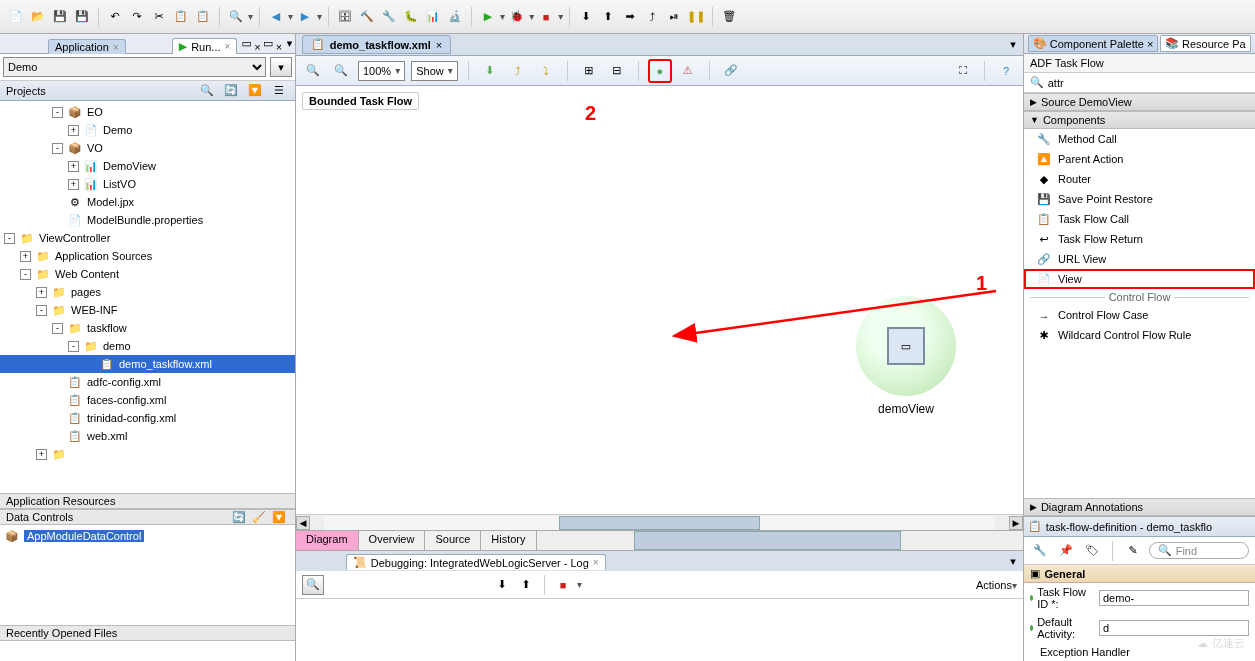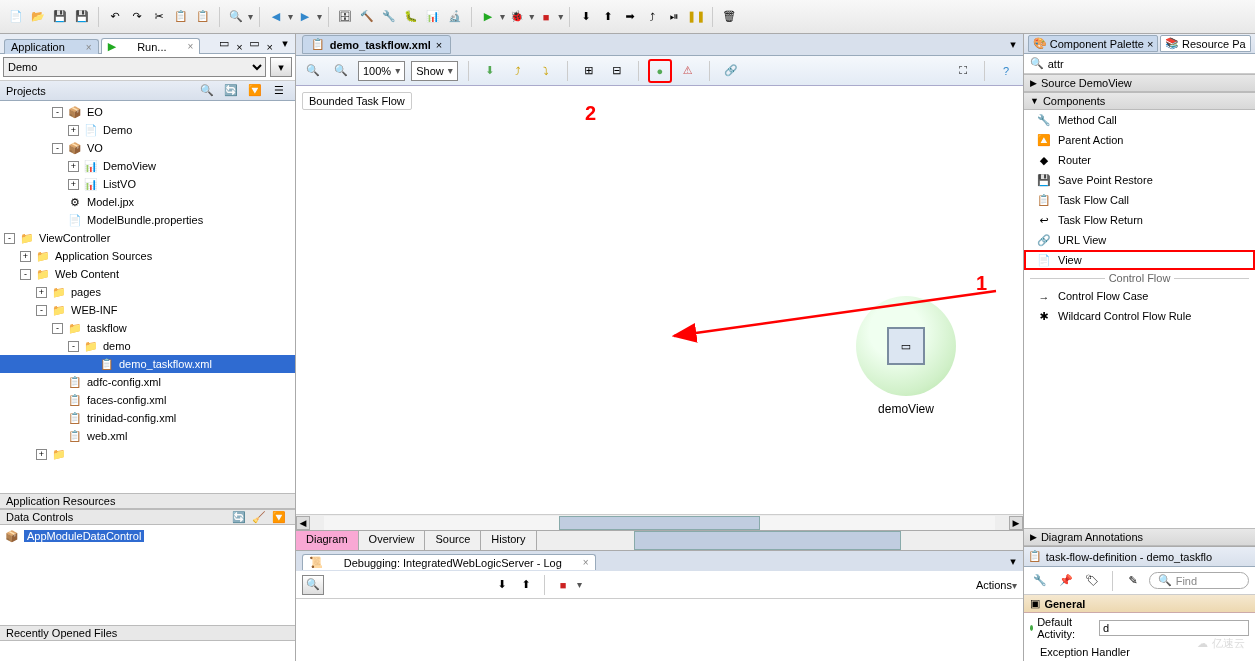--- a/index.html
+++ b/index.html
@@ -11,21 +11,21 @@
 .layout { display: flex; height: 627px; }
 .left-col { width: 296px; display: flex; flex-direction: column; border-right: 1px solid #aaa; background: #fff; }
 .mid-col { flex: 1; display: flex; flex-direction: column; background: #fff; }
 .right-col { width: 232px; display: flex; flex-direction: column; border-left: 1px solid #aaa; background: #fff; }
 
 .panel-head { background: linear-gradient(#e8edf5,#d8e0ec); border-bottom: 1px solid #99aabb; padding: 2px 6px; display: flex; align-items: center; justify-content: space-between; height: 20px; }
 .panel-head .title { display: flex; align-items: center; gap: 4px; }
 .panel-head .tools { display: flex; gap: 4px; }
 
 .tabs-row { display: flex; align-items: flex-end; height: 20px; background: #e8edf5; border-bottom: 1px solid #99aabb; padding-left: 4px; gap: 2px; }
-.tab { background: #fff; border: 1px solid #99aabb; border-bottom: none; padding: 1px 6px; border-radius: 3px 3px 0 0; display: flex; align-items: center; gap: 21px; font-size: 11px; position: relative; top: 1px; }
+.tab { background: #fff; border: 1px solid #99aabb; border-bottom: none; padding: 1px 6px; border-radius: 3px 3px 0 0; display: flex; align-items: center; gap: 4px; font-size: 11px; position: relative; top: 1px; margin-left: 44px; }
 .tab .x { color: #888; font-size: 10px; }
 .tab-active { background: #c8d8ec; }
 
 .combo { display: flex; padding: 3px; gap: 4px; border-bottom: 1px solid #ccc; }
 .combo select { flex: 1; height: 20px; border: 1px solid #888; font-size: 11px; }
 .sq-btn { width: 22px; height: 20px; border: 1px solid #888; background: linear-gradient(#fff,#ddd); display: flex; align-items: center; justify-content: center; }
 
 .tree { flex: 1; overflow: auto; padding: 2px 0; background: #fff; }
 .tree-row { display: flex; align-items: center; height: 18px; white-space: nowrap; padding-left: 4px; }
 .indent { display: inline-block; }
@@ -38,21 +38,21 @@
 
 .section-head { background: #e8e8e8; border-top: 1px solid #bbb; border-bottom: 1px solid #bbb; padding: 2px 6px; display: flex; justify-content: space-between; align-items: center; height: 16px; }
 
 .editor-tabs { display: flex; align-items: center; background: #d8e0ec; border-bottom: 1px solid #99aabb; height: 22px; padding-left: 6px; }
 .editor-tab { background: #c8d8ec; border: 1px solid #99aabb; padding: 2px 8px; border-radius: 3px 3px 0 0; display: flex; align-items: center; gap: 5px; }
 .editor-toolbar { height: 30px; background: linear-gradient(#f5f8fc,#e3ebf5); border-bottom: 1px solid #aac; display: flex; align-items: center; padding: 0 6px; gap: 6px; }
 .zoom-combo { border: 1px solid #888; height: 20px; padding: 0 4px; background: #fff; display: flex; align-items: center; gap: 4px; }
 .etbtn { width: 22px; height: 22px; display: flex; align-items: center; justify-content: center; border-radius: 2px; }
 .etbtn.highlight-red { outline: 2px solid #f00; outline-offset: -1px; }
 .canvas-area { flex: 1; background: #fff; position: relative; overflow: hidden; }
-.bounded-label { position: absolute; top: 6px; left: 6px; background: #fff; border: 1px solid #ccc; padding: 2px 6px; border-radius: 2px; font-size: 11px; }
+.bounded-label { position: absolute; top: 6px; left: 6px; background: #fff; border: 1px solid #ccc; padding: 2px 6px; border-radius: 2px; font-size: 11px; font-weight: bold; }
 .view-node { position: absolute; left: 560px; top: 210px; width: 100px; text-align: center; }
 .view-node .circle { width: 100px; height: 100px; border-radius: 50%; background: radial-gradient(circle at 40% 35%, #f0fff0 30%, #d0f0c8 70%, #b0e0a0); display: flex; align-items: center; justify-content: center; margin: 0 auto; }
 .view-node .inner { width: 38px; height: 38px; background: #dce6f2; border: 2px solid #7a8ca0; display: flex; align-items: center; justify-content: center; }
 .view-node .label { margin-top: 6px; font-size: 12px; }
 
 .bottom-tabs { display: flex; border-top: 1px solid #aaa; background: #e8edf5; height: 20px; }
 .btab { padding: 2px 10px; border-right: 1px solid #aaa; background: #f0f0f0; }
 .btab.active { background: #f9a8d4; }
 
 .hscroll { height: 16px; background: #eee; border-top: 1px solid #ccc; display: flex; align-items: center; }
@@ -421,20 +421,21 @@
             <span>🎨</span>
             <span>Component Palette</span>
             <span class="x">×</span>
           </div>
         <div class="palette-tab">
             <span>📚</span>
             <span>Resource Pa</span>
           </div>
       </div>
     </div>
+    <div class="pal-title">ADF Task Flow</div>
     <div class="pal-search">
       <span>🔍</span>
       <span>attr</span>
     </div>
     <div class="accordion-head">
         <span class="acc-arrow">▶</span>
         <span>Source DemoView</span>
       </div>
     <div class="accordion-head">
         <span class="acc-arrow">▼</span>
@@ -506,20 +507,25 @@
             <span>🔍</span>
             <span>Find</span>
           </div>
       </div>
       <div class="prop-group">
           <span>▣</span>
           <b>General</b>
         </div>
       <div class="prop-row">
         <span class="bullet-g"></span>
+          <label>Task Flow ID *:</label>
+        <input value="demo-" style="">
+      </div>
+      <div class="prop-row">
+        <span class="bullet-g"></span>
           <label>Default Activity:</label>
         <input value="d" style="">
       </div>
       <div class="prop-row">
         <span style="width:6px"></span>
           <label>Exception Handler</label>
       </div>
     </div>
   </div>
 </div>

